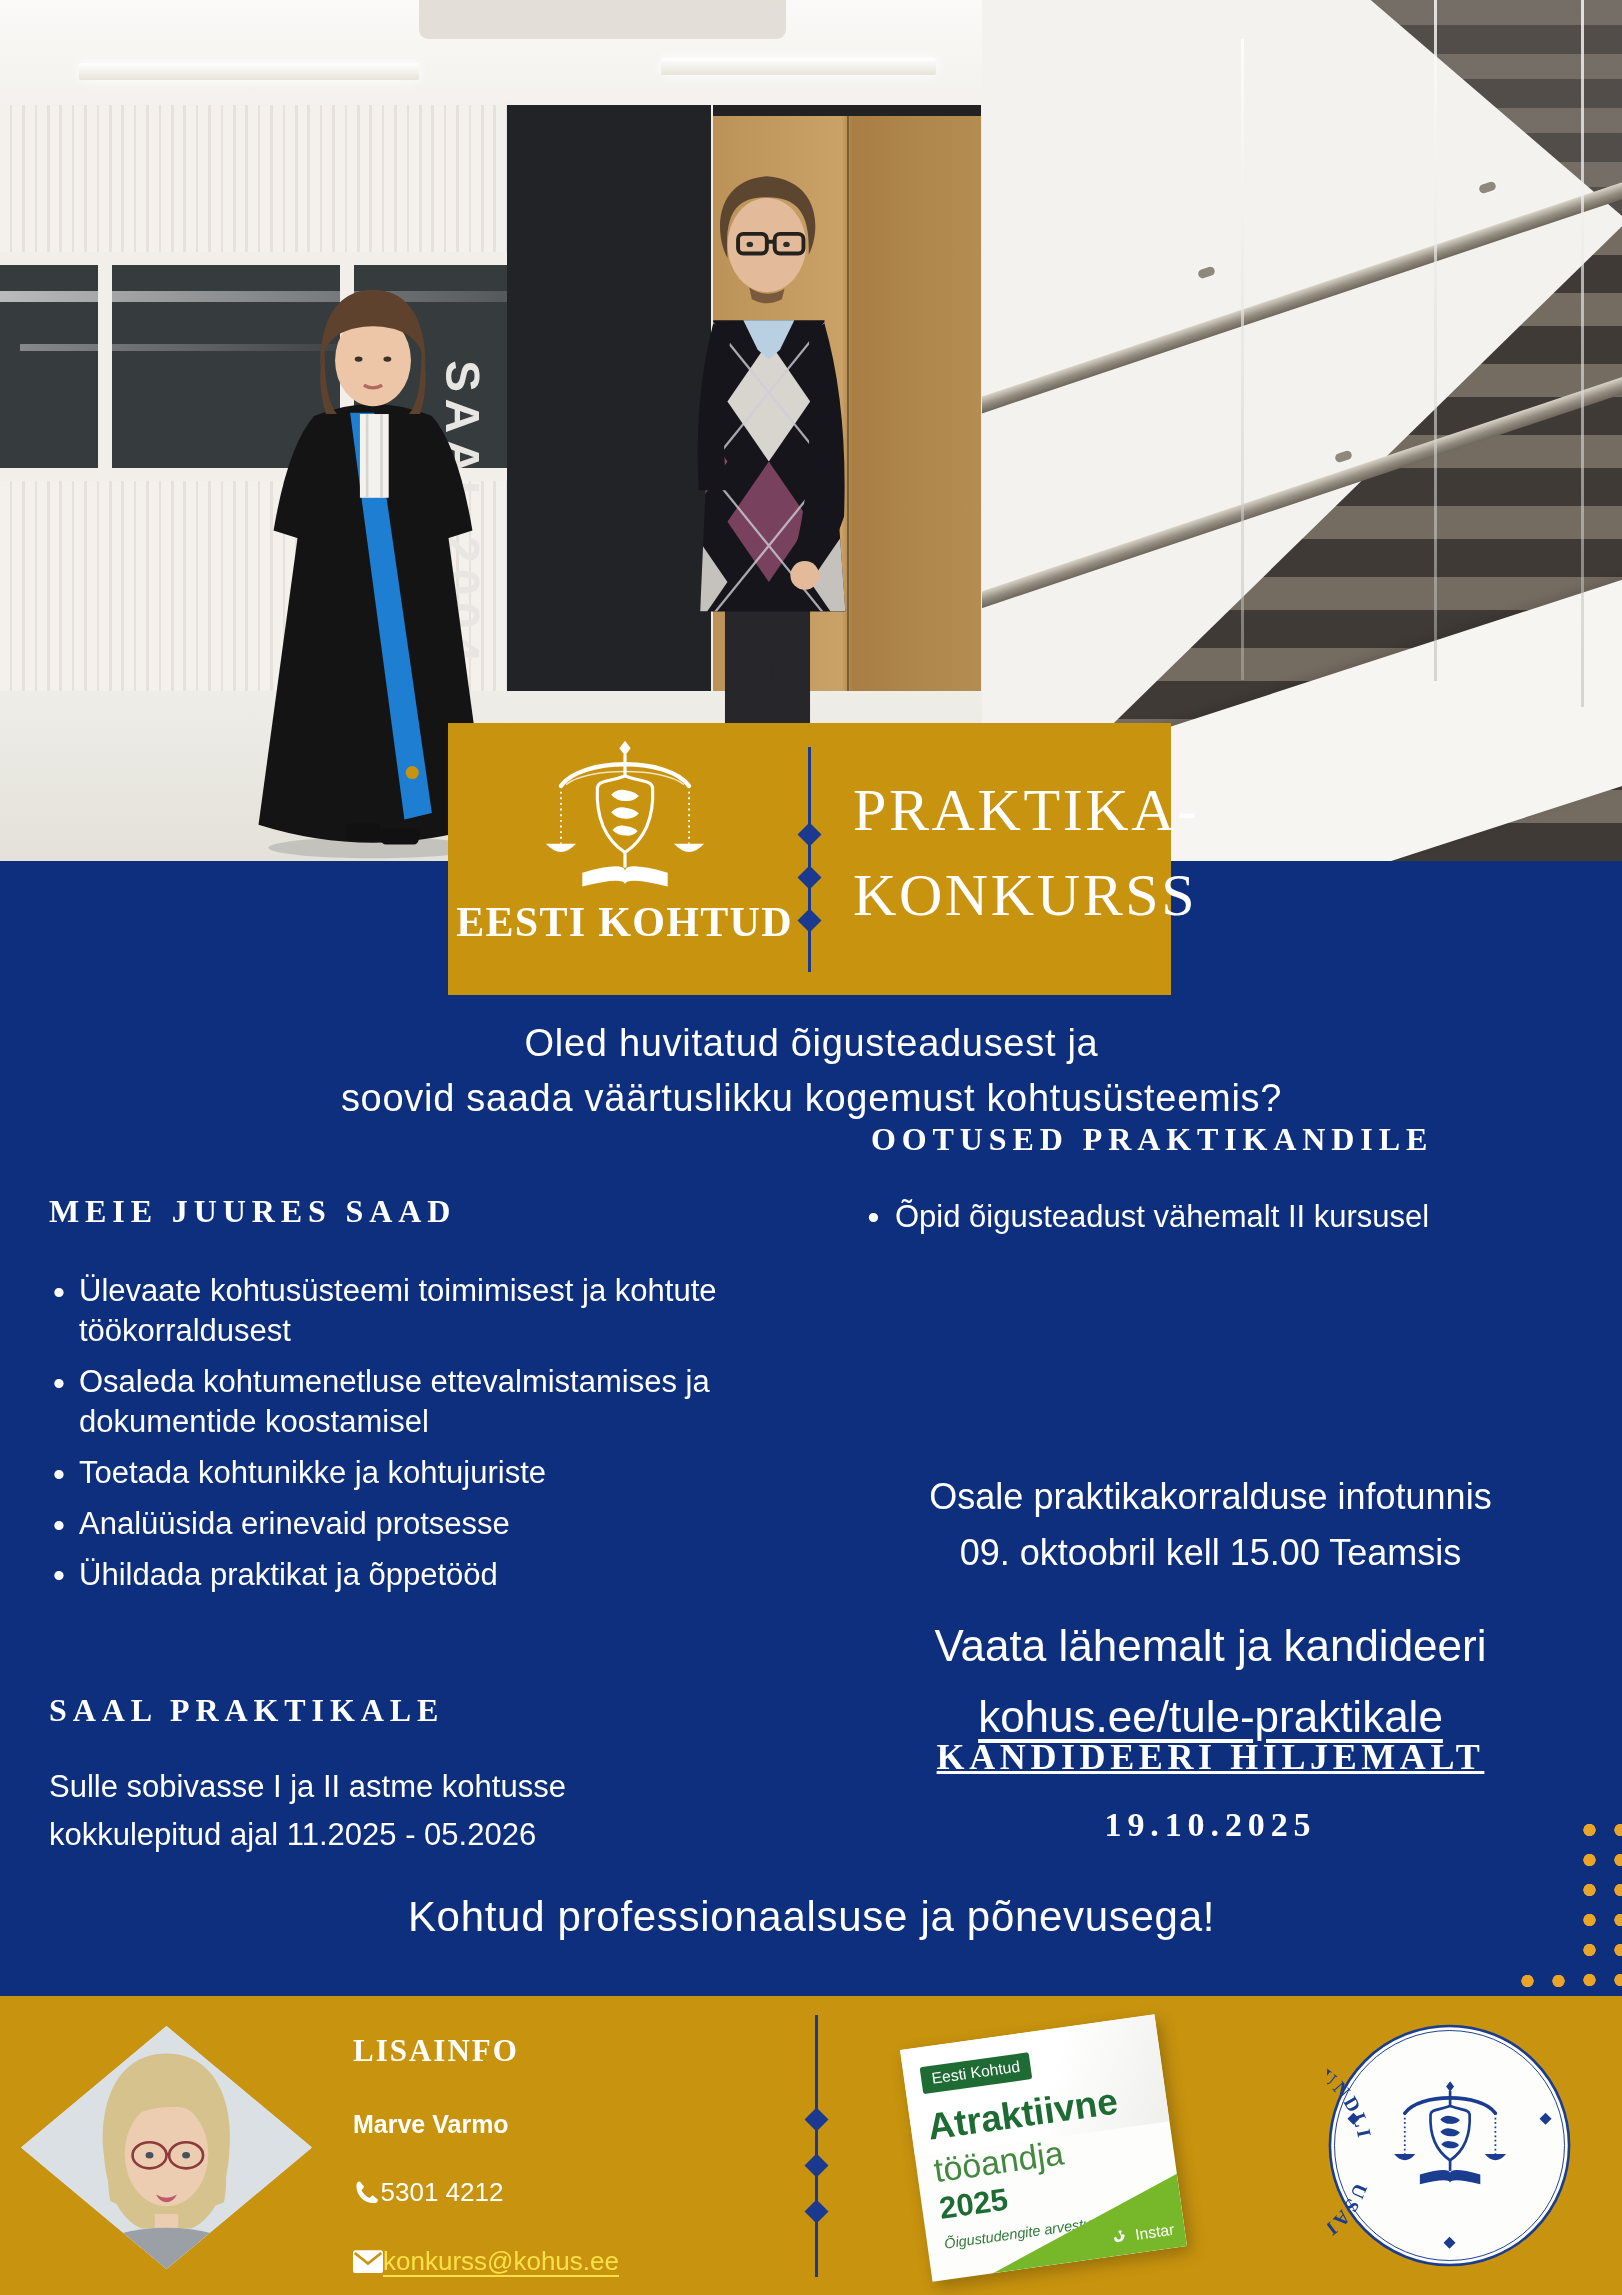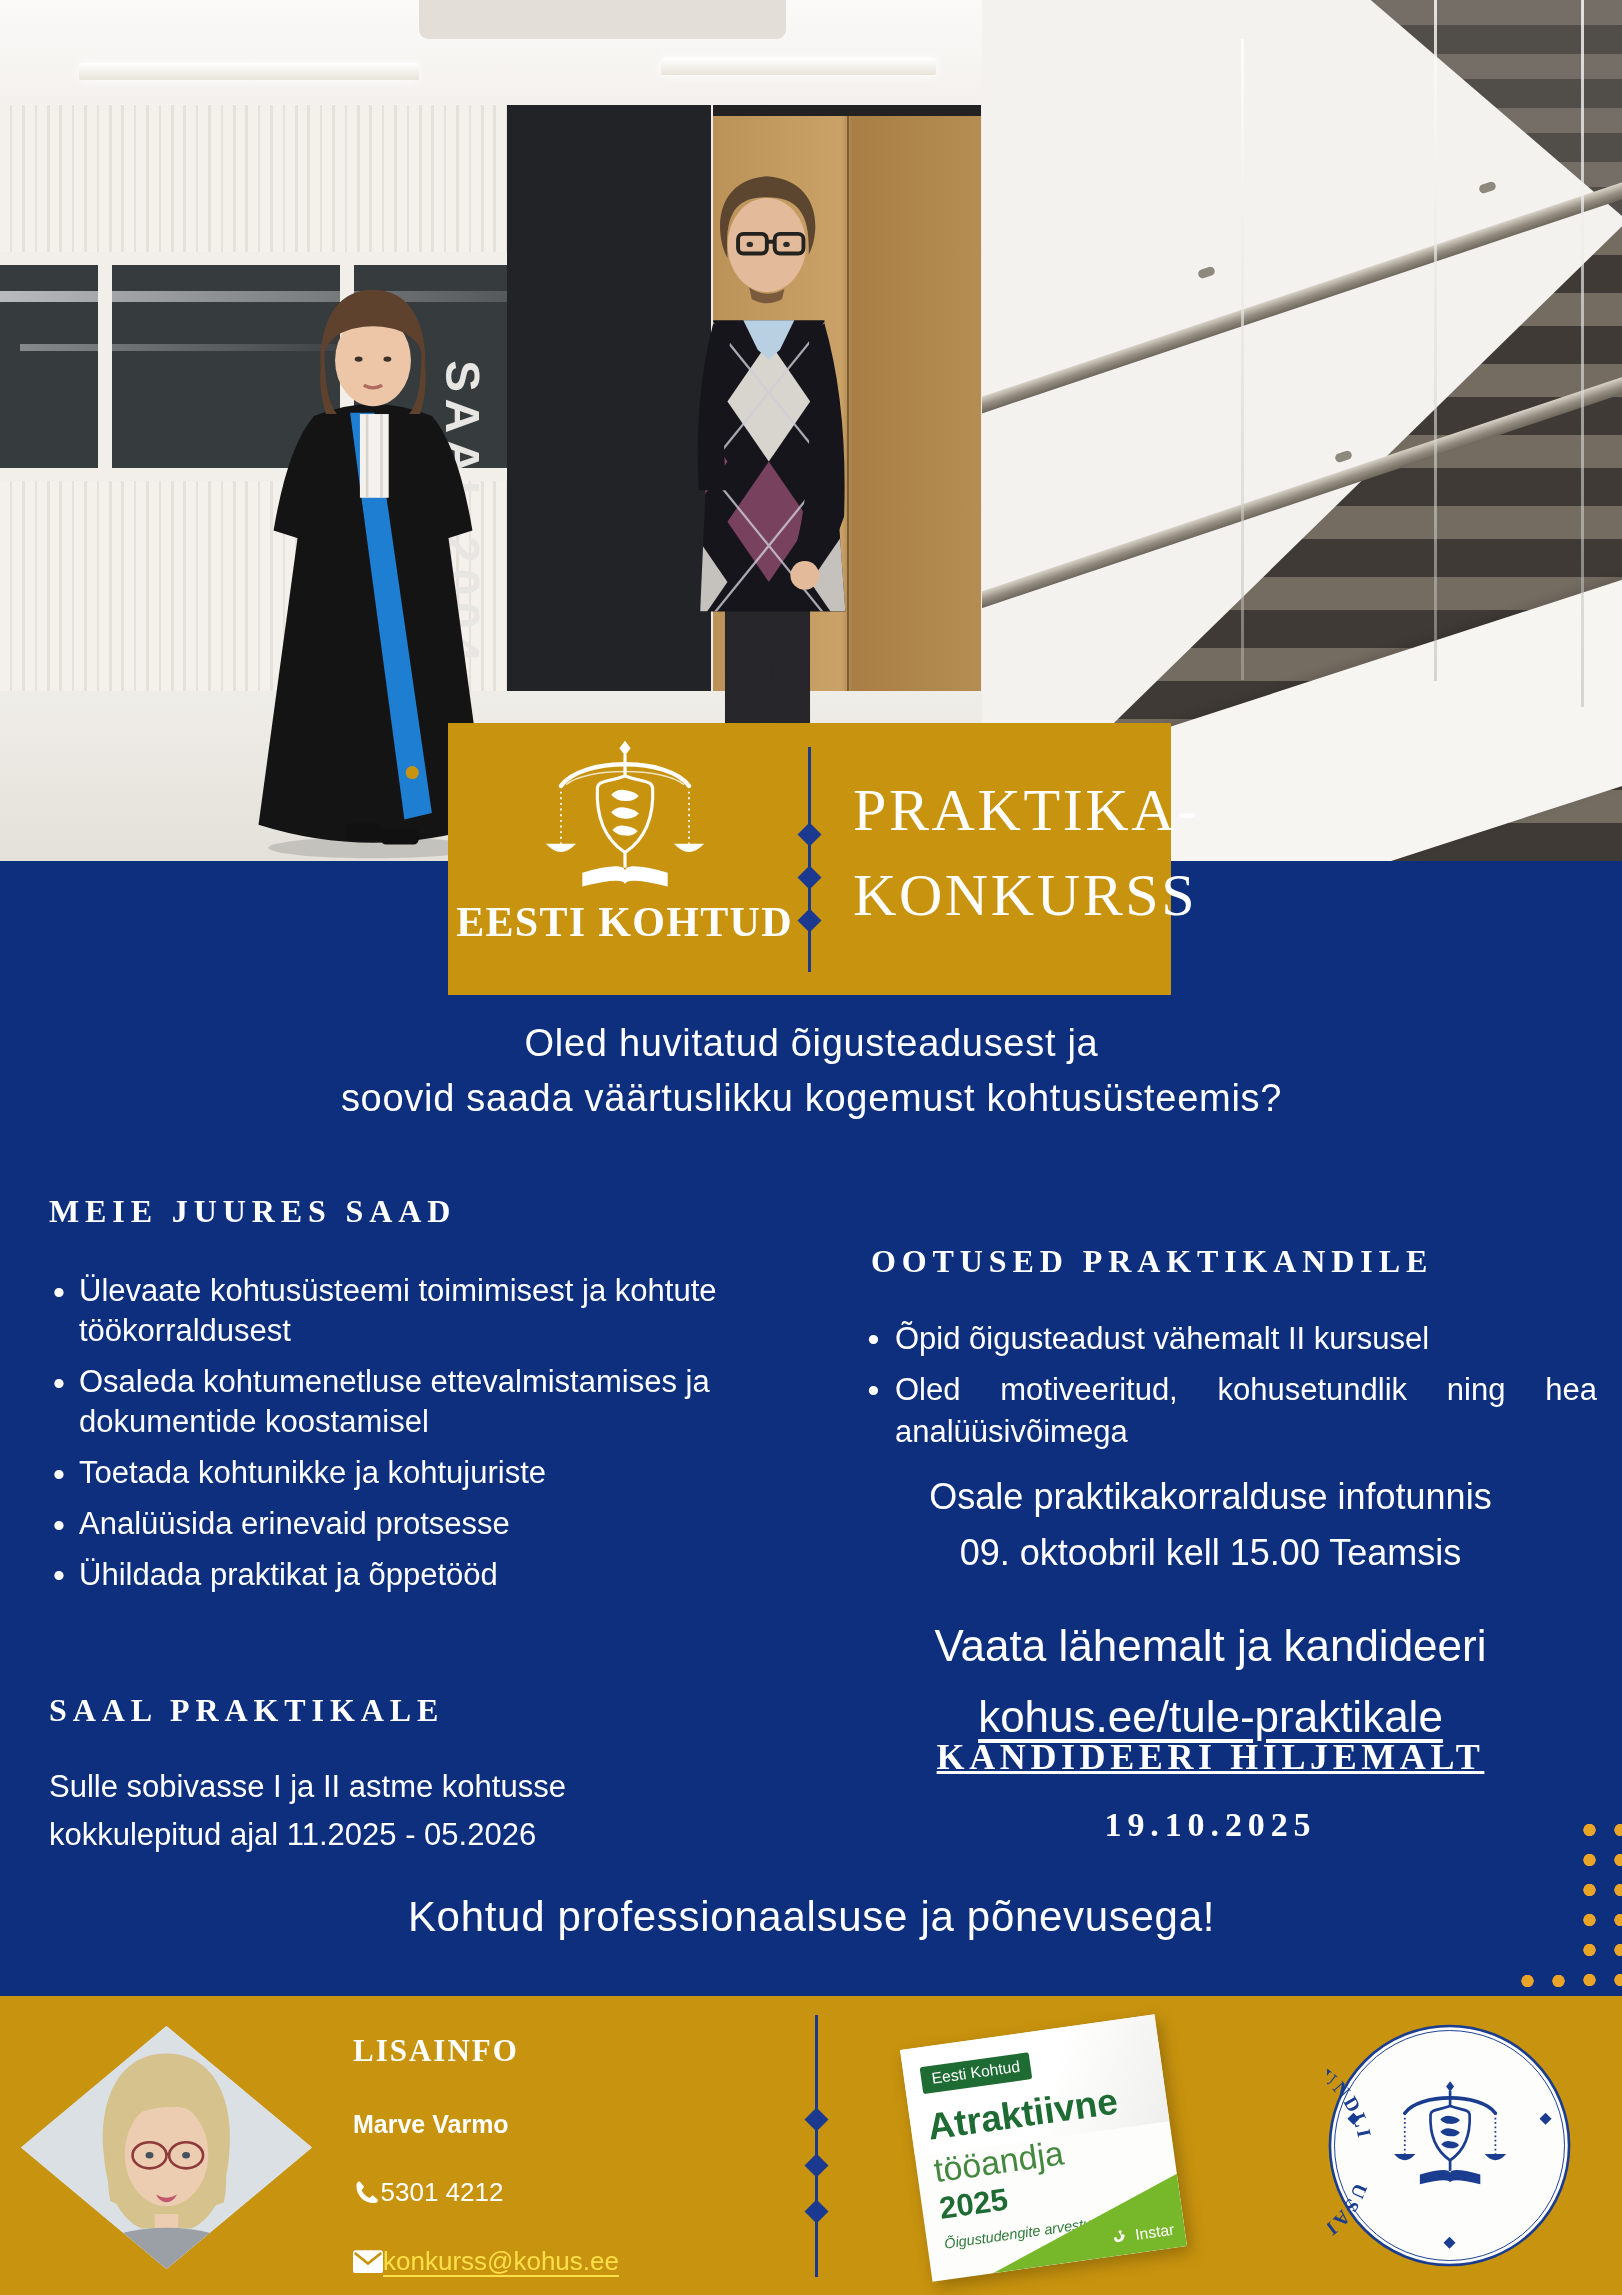--- a/index.html
+++ b/index.html
@@ -70,21 +70,21 @@
   .logo-name{margin-top:1.3px;color:#fff;font-size:42px;font-weight:bold;letter-spacing:1.3px;}
   .banner-title{position:absolute;left:405px;top:45px;color:#fff;font-size:60px;letter-spacing:2.6px;line-height:1.42;}
 
   
   .intro{left:0;top:1016px;width:1623px;text-align:center;font-size:38px;letter-spacing:0.7px;line-height:1.45;}
   h2.sec{font-size:32px;font-weight:bold;letter-spacing:5.9px;margin:0;color:#fff;}
   .col-left{left:49px;top:1193px;width:704px;}
   .col-left ul{list-style:none;margin:41px 0 0 0;padding:0;font-size:31px;line-height:1.3;}
   .col-left li{position:relative;padding-left:30px;margin-bottom:10.5px;}
   .col-left li:before{content:"\2022";position:absolute;left:3.9px;top:-1.3px;font-size:34px;}
-  .col-right{left:848px;top:1243px;width:749px;}
+  .col-right{left:848px;top:1121px;width:749px;}
   .col-right h2.sec{margin-left:23px;}
   .col-right ul{list-style:none;margin:38px 0 0 0;padding:0;font-size:31px;line-height:1.35;}
   .col-right li{position:relative;padding-left:47px;margin-bottom:9.2px;}
   .col-right li:before{content:"\2022";position:absolute;left:19.6px;top:-1.3px;font-size:34px;}
   .justify{text-align:justify;}
   .info-block{left:821px;top:1469px;width:779px;text-align:center;font-size:36px;line-height:1.55;}
   .cta-block{left:821px;top:1610px;width:779px;text-align:center;font-size:44px;line-height:1.62;}
   .cta-block a{color:#fff;text-decoration:underline;text-underline-offset:6.5px;}
   .deadline{left:821px;top:1736px;width:779px;text-align:center;color:#fff;}
   .dl-h{font-size:36px;font-weight:bold;letter-spacing:4.6px;text-decoration:underline;}
@@ -272,21 +272,20 @@
     <li>Toetada kohtunikke ja kohtujuriste</li>
     <li>Analüüsida erinevaid protsesse</li>
     <li>Ühildada praktikat ja õppetööd</li>
   </ul>
 </div>
 
 <div class="abs col-right">
   <h2 class="sec serif">OOTUSED PRAKTIKANDILE</h2>
   <ul>
     <li>Õpid õigusteadust vähemalt II kursusel</li>
-    <li class="justify">Oled motiveeritud, kohusetundlik ning hea analüüsivõimega</li>
   </ul>
 </div>
 
 <div class="abs info-block">
   <div>Osale praktikakorralduse infotunnis</div>
   <div>09. oktoobril kell 15.00 Teamsis</div>
 </div>
 
 <div class="abs cta-block">
   <div>Vaata lähemalt ja kandideeri</div>

